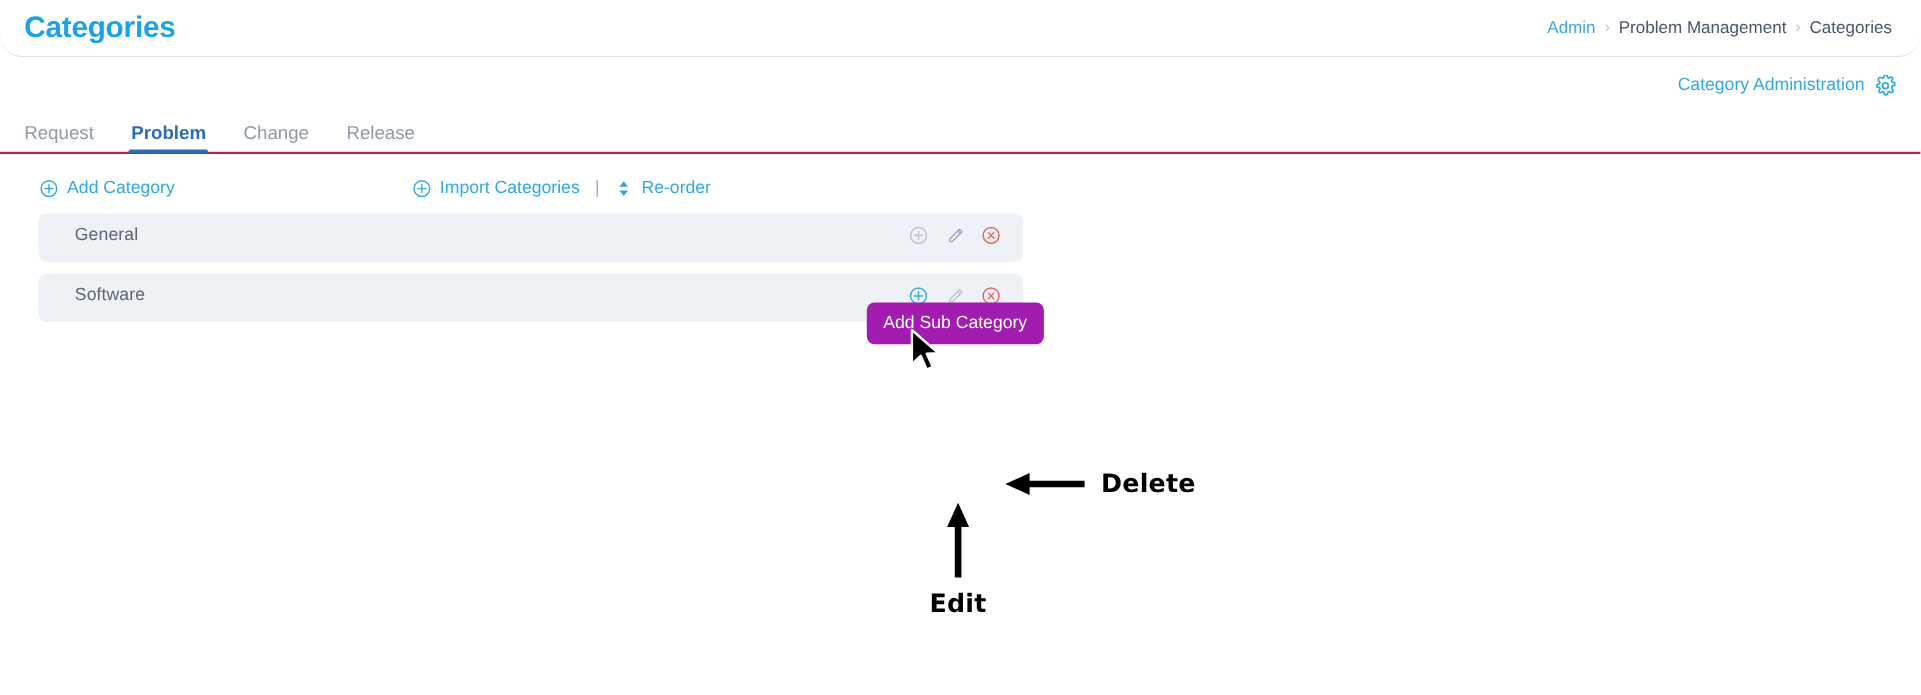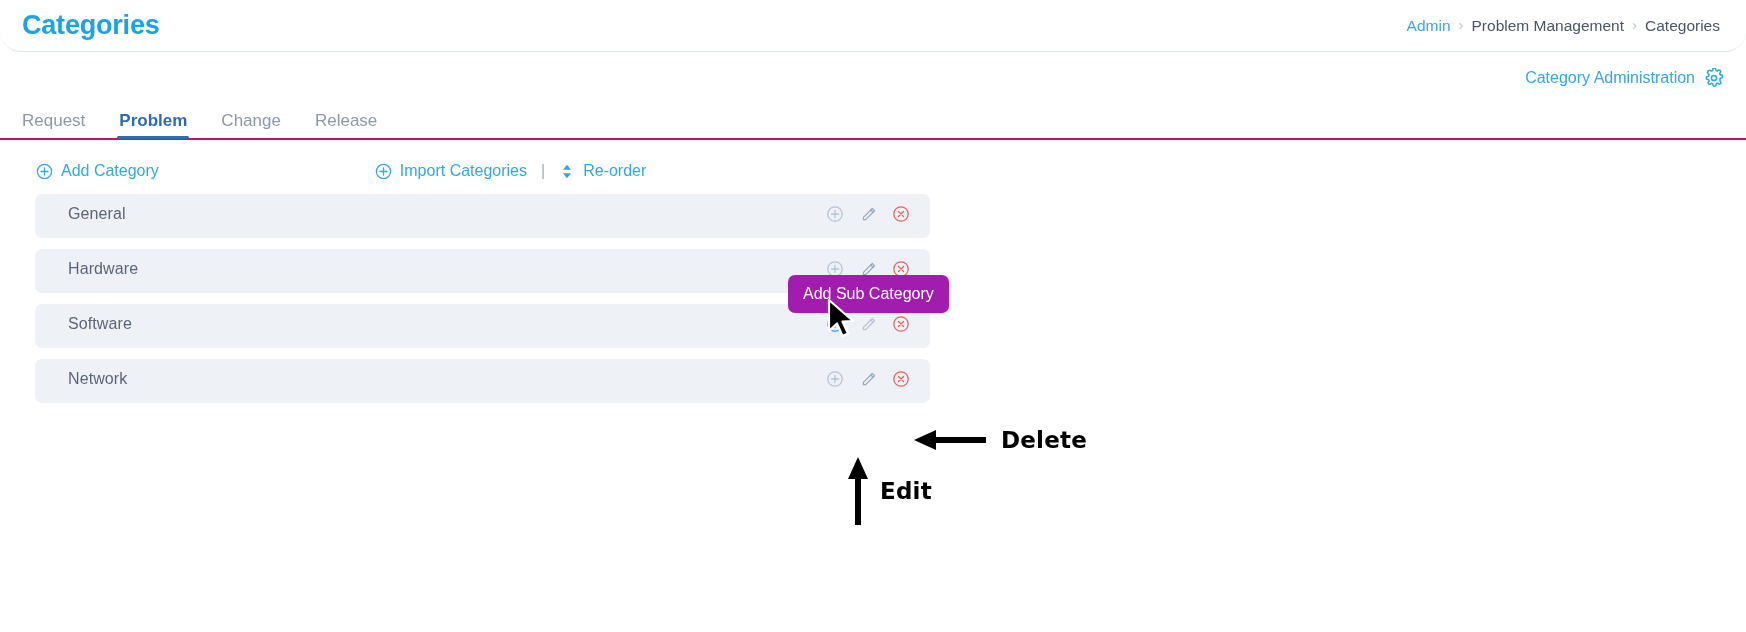--- a/index.html
+++ b/index.html
@@ -218,21 +218,21 @@
     z-index: 25;
     font-family: "DejaVu Sans", sans-serif;
   }
   .annot-label {
     font-size: 23px;
     font-weight: 700;
     color: #000000;
     letter-spacing: 0.2px;
   }
   #annot-delete { left: 912px; top: 427px; display: flex; align-items: center; gap: 13px; }
-  #annot-edit { left: 845px; top: 455px; display: flex; flex-direction: row; align-items: center; gap: 9px; }
+  #annot-edit { left: 845px; top: 455px; display: flex; flex-direction: column; align-items: center; gap: 9px; }
 </style>
 </head>
 <body>
 
 <div class="page-header">
   <div class="page-title">Categories</div>
 
   <div class="breadcrumb">
     <span class="crumb-link">Admin</span>
     <span class="crumb-sep">›</span>
@@ -318,91 +318,45 @@
       </span>
       <span class="act">
         <svg viewBox="0 0 20 20" width="18" height="18" fill="none" stroke="#e8625a" stroke-width="1.4">
           <circle cx="10" cy="10" r="8"></circle>
             <path d="M7.2 7.2l5.6 5.6M12.8 7.2l-5.6 5.6" stroke-linecap="round"></path>
         </svg>
       </span>
     </span>
   </div>
 
+
   <div class="cat-row">
-    <span class="cat-name">Hardware</span>
+    <span class="cat-name">Software</span>
     <span class="row-actions">
       <span class="act">
-        <svg viewBox="0 0 20 20" width="18" height="18" fill="none" stroke="#b6c2d1" stroke-width="1.4">
+        <svg viewBox="0 0 20 20" width="18" height="18" fill="none" stroke="#3aa9ea" stroke-width="1.5">
           <circle cx="10" cy="10" r="8"></circle>
             <path d="M10 6v8M6 10h8" stroke-linecap="round"></path>
         </svg>
       </span>
       <span class="act">
-        <svg viewBox="0 0 20 20" width="17" height="17" fill="none" stroke="#97a8bd" stroke-width="1.4" stroke-linecap="round" stroke-linejoin="round">
+        <svg viewBox="0 0 20 20" width="17" height="17" fill="none" stroke="#b6c2d1" stroke-width="1.4" stroke-linecap="round" stroke-linejoin="round">
           <path d="M14.4 2.9 17.1 5.6 6.7 16H4v-2.7z"></path>
             <path d="M12.6 4.7l2.7 2.7"></path>
         </svg>
       </span>
       <span class="act">
         <svg viewBox="0 0 20 20" width="18" height="18" fill="none" stroke="#e8625a" stroke-width="1.4">
           <circle cx="10" cy="10" r="8"></circle>
             <path d="M7.2 7.2l5.6 5.6M12.8 7.2l-5.6 5.6" stroke-linecap="round"></path>
         </svg>
       </span>
     </span>
   </div>
 
-  <div class="cat-row">
-    <span class="cat-name">Software</span>
-    <span class="row-actions">
-      <span class="act">
-        <svg viewBox="0 0 20 20" width="18" height="18" fill="none" stroke="#3aa9ea" stroke-width="1.5">
-          <circle cx="10" cy="10" r="8"></circle>
-            <path d="M10 6v8M6 10h8" stroke-linecap="round"></path>
-        </svg>
-      </span>
-      <span class="act">
-        <svg viewBox="0 0 20 20" width="17" height="17" fill="none" stroke="#b6c2d1" stroke-width="1.4" stroke-linecap="round" stroke-linejoin="round">
-          <path d="M14.4 2.9 17.1 5.6 6.7 16H4v-2.7z"></path>
-            <path d="M12.6 4.7l2.7 2.7"></path>
-        </svg>
-      </span>
-      <span class="act">
-        <svg viewBox="0 0 20 20" width="18" height="18" fill="none" stroke="#e8625a" stroke-width="1.4">
-          <circle cx="10" cy="10" r="8"></circle>
-            <path d="M7.2 7.2l5.6 5.6M12.8 7.2l-5.6 5.6" stroke-linecap="round"></path>
-        </svg>
-      </span>
-    </span>
-  </div>
-
-  <div class="cat-row">
-    <span class="cat-name">Network</span>
-    <span class="row-actions">
-      <span class="act">
-        <svg viewBox="0 0 20 20" width="18" height="18" fill="none" stroke="#b6c2d1" stroke-width="1.4">
-          <circle cx="10" cy="10" r="8"></circle>
-            <path d="M10 6v8M6 10h8" stroke-linecap="round"></path>
-        </svg>
-      </span>
-      <span class="act">
-        <svg viewBox="0 0 20 20" width="17" height="17" fill="none" stroke="#97a8bd" stroke-width="1.4" stroke-linecap="round" stroke-linejoin="round">
-          <path d="M14.4 2.9 17.1 5.6 6.7 16H4v-2.7z"></path>
-            <path d="M12.6 4.7l2.7 2.7"></path>
-        </svg>
-      </span>
-      <span class="act">
-        <svg viewBox="0 0 20 20" width="18" height="18" fill="none" stroke="#e8625a" stroke-width="1.4">
-          <circle cx="10" cy="10" r="8"></circle>
-            <path d="M7.2 7.2l5.6 5.6M12.8 7.2l-5.6 5.6" stroke-linecap="round"></path>
-        </svg>
-      </span>
-    </span>
-  </div>
 
 
 </div>
 
 <div class="tooltip">Add Sub Category</div>
 
 <div class="cursor">
   <svg width="34" height="44" viewBox="0 0 34 44">
     <path d="M2 2 L2 33 L10 25.5 L15.5 38 L21 35.5 L15.5 23.5 L26 23 Z" fill="#000000" stroke="#ffffff" stroke-width="2.2" stroke-linejoin="round"></path>
   </svg>

